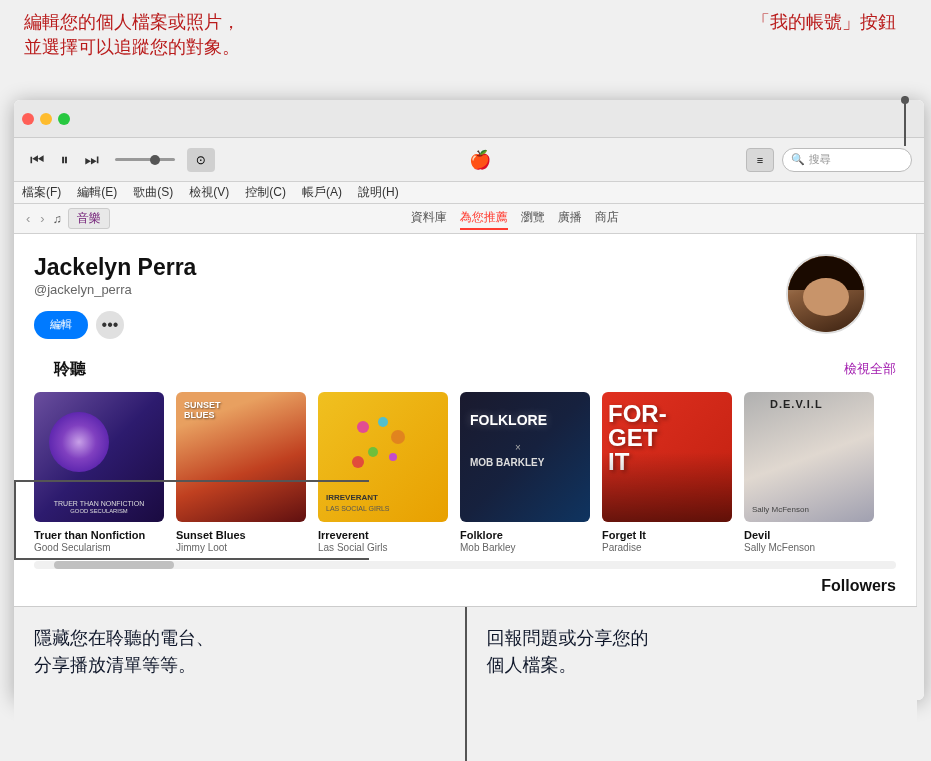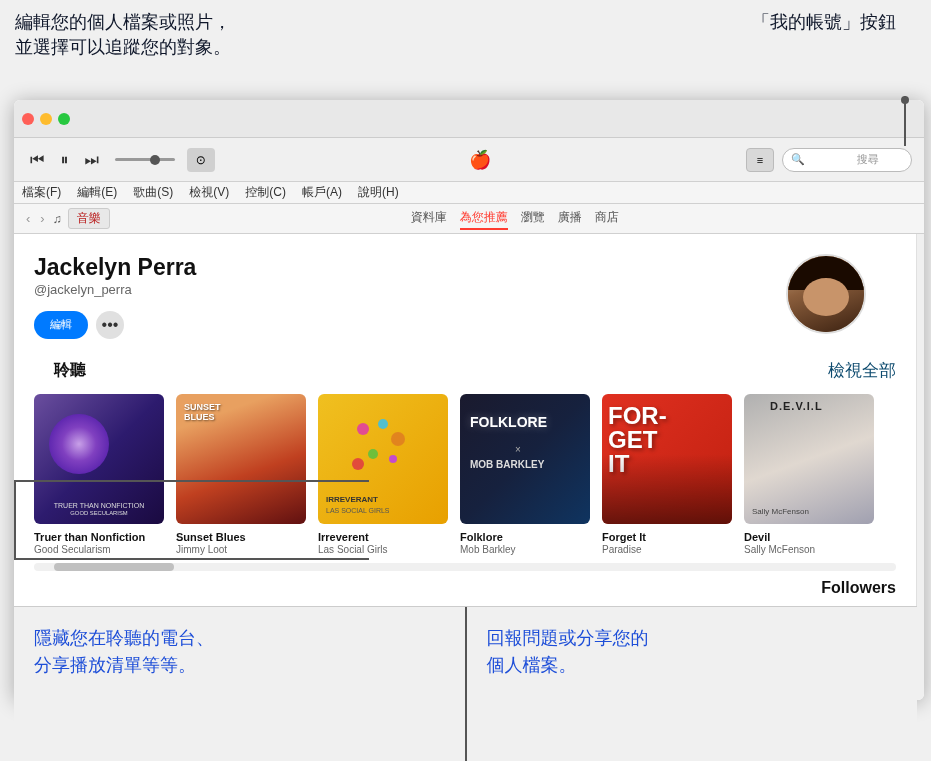--- a/index.html
+++ b/index.html
@@ -7,24 +7,25 @@
       width: 931px;
       height: 761px;
       background: #f0f0f0;
       font-family: -apple-system, "PingFang TC", "Helvetica Neue", Arial, sans-serif;
       overflow: hidden;
       position: relative;
     }
     .annotation-label {
       position: absolute;
       font-size: 18px;
-      color: #0f172a;
+      color: #b91c1c;
       font-weight: 400;
       line-height: 1.4;
       z-index: 101;
+      margin-left: 9px;
     }
 
     
     .app-window {
       position: absolute;
       top: 100px;
       left: 14px;
       width: 910px;
       height: 600px;
       background: #fff;
@@ -172,21 +173,21 @@
       color: #999;
       cursor: pointer;
       padding: 0 2px;
     }
     .nav-music-icon {
       font-size: 12px;
       color: #555;
     }
     .nav-category {
       font-size: 12px;
-      color: #b91c1c;
+      color: #701a75;
       background: #e8e8e8;
       border: 1px solid #ccc;
       border-radius: 3px;
       padding: 1px 8px;
       cursor: pointer;
     }
     .nav-tabs {
       flex: 1;
       display: flex;
       justify-content: center;
@@ -312,22 +313,22 @@
       align-items: center;
       margin-bottom: 12px;
       padding-left: 20px;
     }
     .section-title {
       font-size: 16px;
       font-weight: 700;
       color: #111;
     }
     .view-all-link {
-      font-size: 17px;
-      color: #0c4a6e;
+      font-size: 13px;
+      color: #a21caf;
       cursor: pointer;
     }
 
     
     .album-grid {
       display: flex;
       gap: 12px;
       overflow: hidden;
     }
     .album-item {
@@ -511,21 +512,21 @@
       margin-top: 8px;
       text-align: right;
     }
     .followers-title {
       font-size: 16px;
       font-weight: 700;
       color: #111;
     }
     .anno-text {
       font-size: 18px;
-      color: #1d4ed8;
+      color: #0f172a;
       line-height: 1.5;
       font-family: Liberation Serif, serif;
     }
   </style>
 </head>
 <body>
 
 <div class="annotation-label" style="top:0; left:0; padding:10px 15px;">
   <div>編輯您的個人檔案或照片，</div>
   <div>並選擇可以追蹤您的對象。</div>
@@ -553,21 +554,21 @@
     </div>
     <button class="airplay-btn">
       <span>⊙</span>
     </button>
     <div class="apple-logo">🍎</div>
     <button class="list-view-btn">
       <span>≡</span>
     </button>
     <div class="search-box">
       <span style="font-size:11px;">🔍</span>
-      <span style="font-size:11px;margin-left:48px;">搜尋</span>
+      <span style="font-size:11px;">搜尋</span>
     </div>
   </div>
 
   <div class="menu-bar">
     <span class="menu-item">檔案(F)</span>
     <span class="menu-item">編輯(E)</span>
     <span class="menu-item">歌曲(S)</span>
     <span class="menu-item">檢視(V)</span>
     <span class="menu-item">控制(C)</span>
     <span class="menu-item">帳戶(A)</span>

